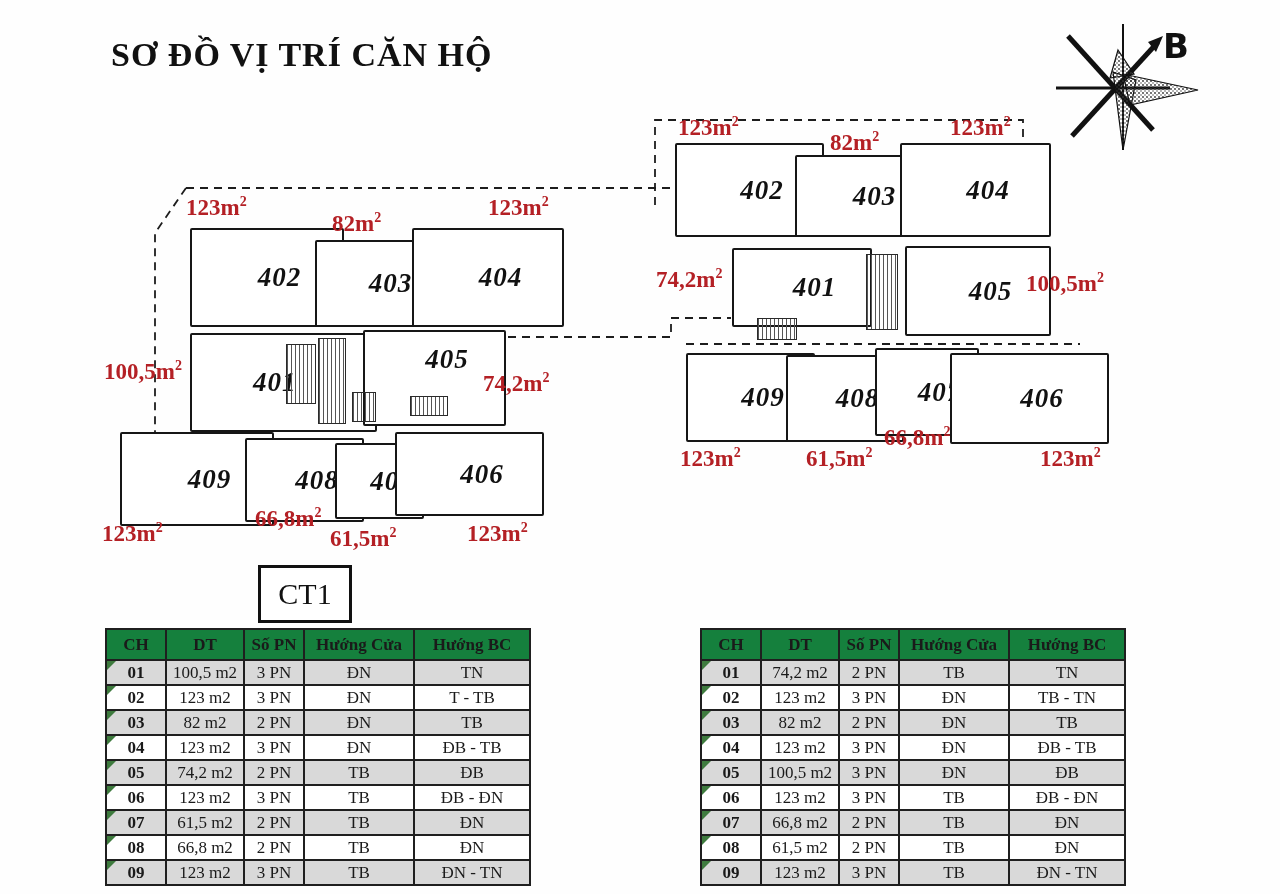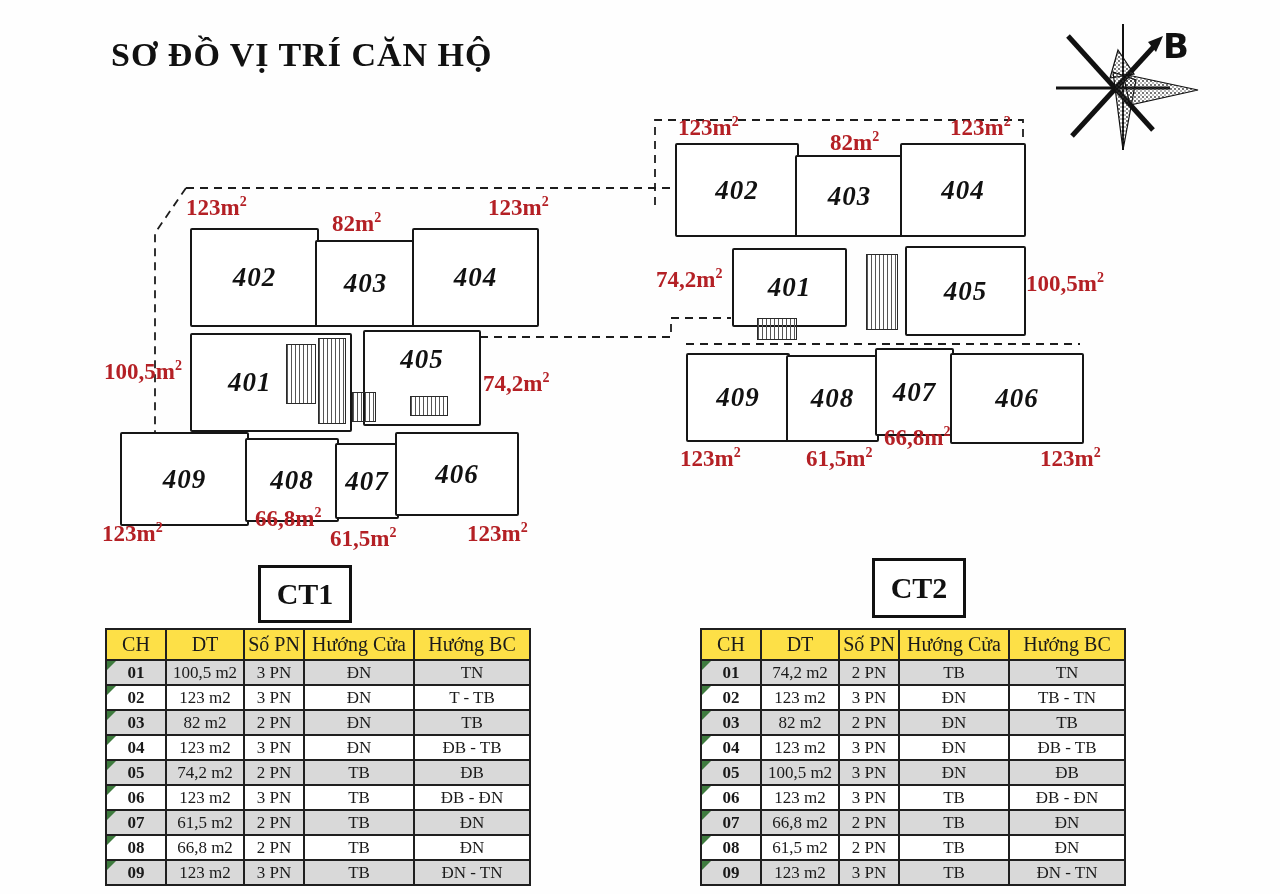--- a/index.html
+++ b/index.html
@@ -7,21 +7,21 @@
     position:relative;width:1280px;height:894px;background:#fefefe;
     font-family:"Liberation Serif","DejaVu Serif",serif;color:#1a1a1a;overflow:hidden;
   }
   .page-title{
     position:absolute;left:111px;top:36px;margin:0;
     font-size:34px;font-weight:bold;letter-spacing:1px;color:#111;
   }
   
   .room{
     position:absolute;border:2.5px solid #161616;background:#fff;border-radius:2px;
-    display:flex;align-items:center;justify-content:center;
+    display:flex;align-items:center;justify-content:center;padding-left:25px;
   }
   .room .room-number{
     font-weight:bold;font-style:italic;font-size:27px;color:#111;letter-spacing:1px;
   }
   .room.num-left{justify-content:flex-start;}
   .room.num-left .room-number{padding-left:36px;}
   .room.num-top{align-items:flex-start;}
   .room.num-top .room-number{padding-top:12px;}
   
   .area-label{
@@ -32,31 +32,31 @@
   .hatch{
     position:absolute;border:1.5px solid #2a2a2a;
     background:repeating-linear-gradient(90deg,#555 0 1px,transparent 1px 4px);
   }
   
   #boundary{position:absolute;left:0;top:0;pointer-events:none;}
   
   .plan-box{
     position:absolute;border:3px solid #111;background:#fff;
     display:flex;align-items:center;justify-content:center;
-    font-weight:bold;font-size:30px;color:#111;
+    font-weight:normal;font-size:30px;color:#111;
   }
   
   table.apt{
     position:absolute;border-collapse:collapse;table-layout:fixed;background:#fff;
   }
   table.apt th,table.apt td{
     border:2px solid #1f1f1f;text-align:center;vertical-align:middle;
     font-size:17px;padding:0;height:23px;color:#1a1a1a;overflow:hidden;white-space:nowrap;
   }
-  table.apt th{height:29px;font-weight:normal;font-size:20px;background:#fde047;}
+  table.apt th{height:29px;font-weight:bold;font-size:17px;background:#15803d;}
   table.apt tr.shaded td{background:#d9d9d9;}
   table.apt td.ch{font-weight:bold;position:relative;}
   .corner-tri{
     position:absolute;left:0;top:0;width:0;height:0;
     border-top:9px solid #3e7b3e;border-right:9px solid transparent;
   }
   
   #compass{position:absolute;left:1050px;top:8px;}
   .compass-label{
     position:absolute;left:1163px;top:26px;
@@ -170,21 +170,20 @@
       <div class="area-label" style="left: 950px; top: 114px;">123m<sup>2</sup></div>
       <div class="area-label" style="left: 656px; top: 266px;">74,2m<sup>2</sup></div>
       <div class="area-label" style="left: 1026px; top: 270px;">100,5m<sup>2</sup></div>
       <div class="area-label" style="left: 680px; top: 445px;">123m<sup>2</sup></div>
       <div class="area-label" style="left: 806px; top: 445px;">61,5m<sup>2</sup></div>
       <div class="area-label" style="left: 884px; top: 424px;">66,8m<sup>2</sup></div>
       <div class="area-label" style="left: 1040px; top: 445px;">123m<sup>2</sup></div>
     </div>
 
   <div class="plan-box" style="left:258px;top:565px;width:88px;height:52px;">CT1</div>
-  <div class="plan-box" style="left:872px;top:558px;width:88px;height:54px;">CT2</div>
 
   <table class="apt" id="table-ct1" style="left:105px;top:628px;width:424px;">
       <colgroup>
         <col style="width: 60px;">
         <col style="width: 78px;">
         <col style="width: 60px;">
         <col style="width: 110px;">
         <col style="width: 116px;">
       </colgroup>
       <thead>

